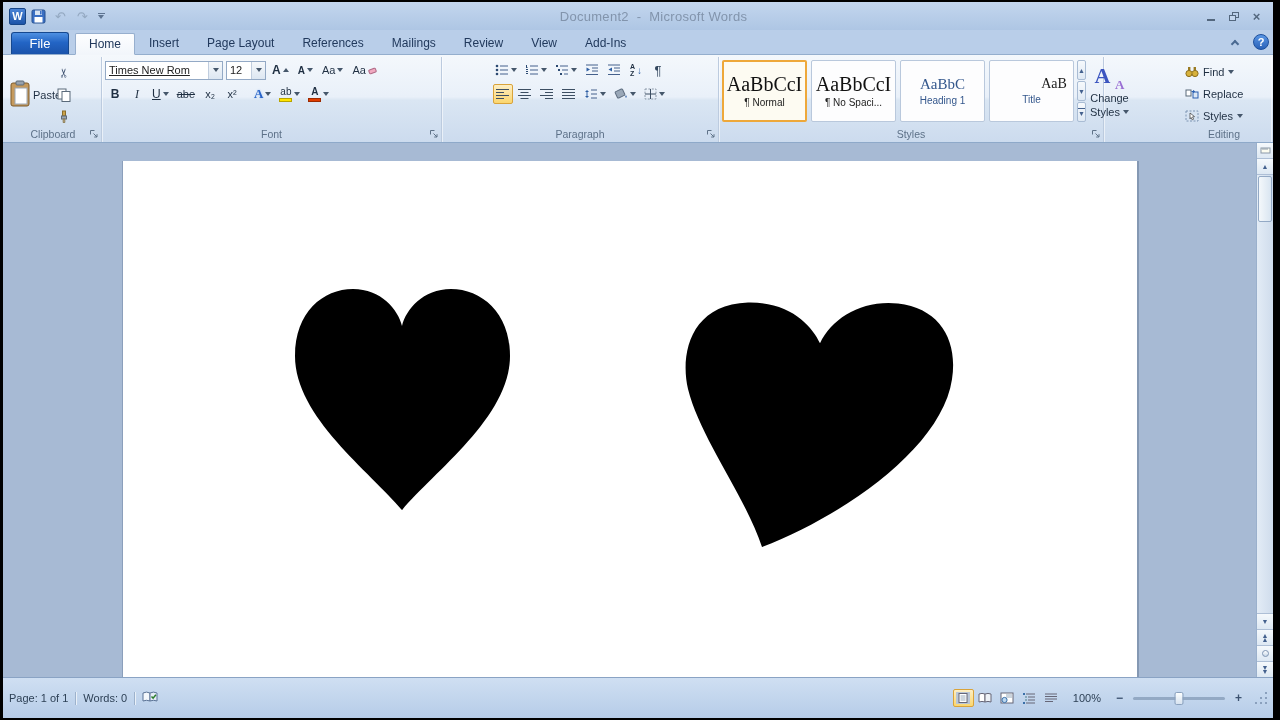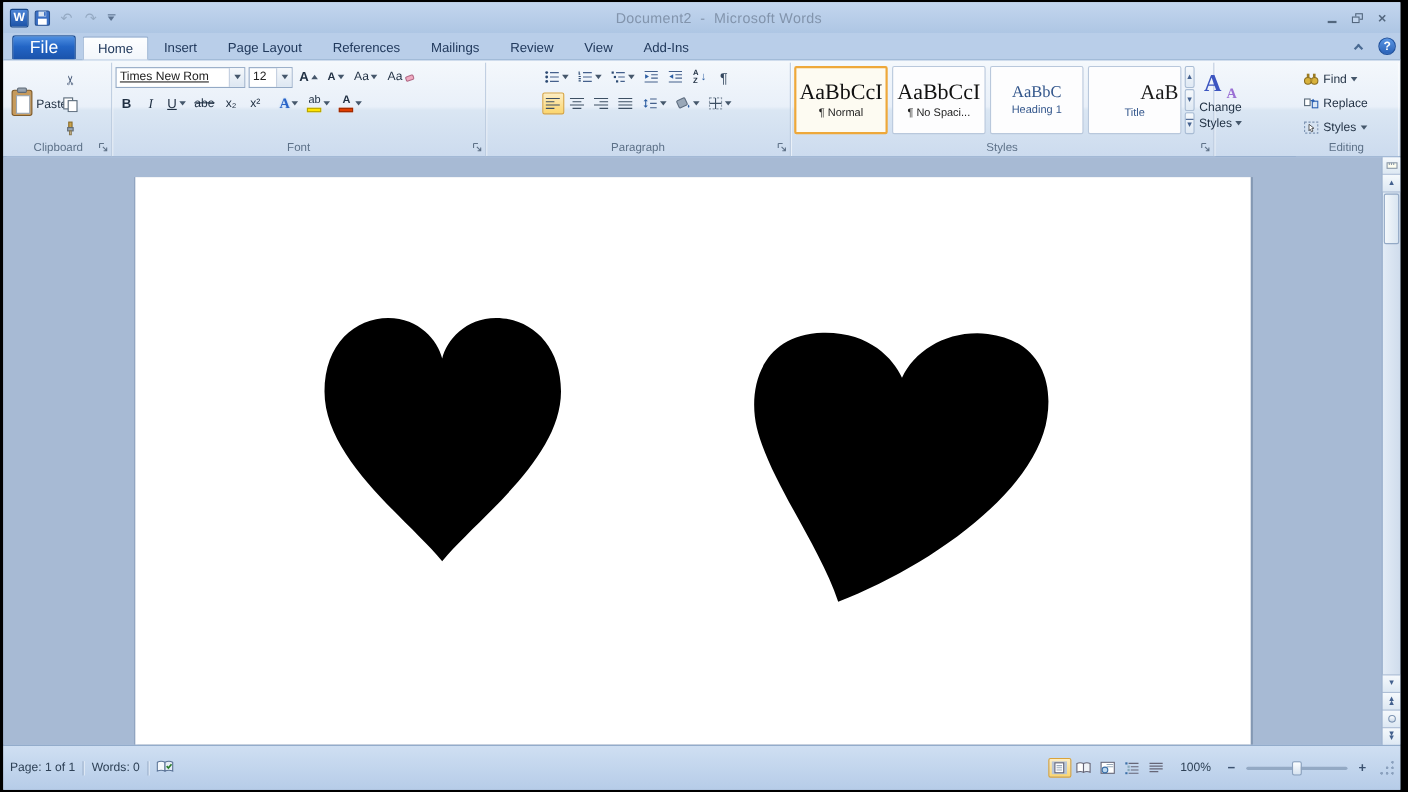--- a/index.html
+++ b/index.html
@@ -35,21 +35,21 @@
   .restore-glyph i:first-child { width:7px; height:6px; right:0; top:0; }
   .restore-glyph i:last-child  { width:7px; height:6px; left:0; bottom:0; background:#c3d6ee; }
   .close-glyph { font-size:13px; font-weight:bold; line-height:1; }
 
   
   .tabrow { height:25px; display:flex; align-items:flex-end; padding-left:8px;
             border-bottom:1px solid #94aecd; position:relative; background:#b9cee9; }
   .file-tab { height:22px; width:58px; margin-right:6px; border-radius:3px 3px 0 0;
               background:linear-gradient(#4f90e2,#2365c5 45%,#1b53ab);
               border:1px solid #16488f; border-bottom:none; color:#fff;
-              display:flex; align-items:center; justify-content:center; font-size:16px; }
+              display:flex; align-items:center; justify-content:center; font-size:13px; }
   .tab { height:22px; padding:0 13px; display:flex; align-items:center; color:#21395c;
          font-size:12px; border:1px solid transparent; }
   .tab.active { background:linear-gradient(#fdfeff,#f2f6fb); border-color:#97afce;
                 border-bottom-color:#f2f6fb; margin-bottom:-1px; border-radius:2px 2px 0 0; }
   .tabrow-right { position:absolute; right:4px; top:4px; display:flex; align-items:center; gap:10px; }
   .chev-up { width:16px; height:14px; display:flex; align-items:center; justify-content:center; }
   .chev-up i { width:6px; height:6px; border-left:2px solid #4a6astro; border-left:2px solid #4a6a92;
                border-top:2px solid #4a6a92; transform:rotate(45deg); margin-top:3px; }
   .help-btn { width:16px; height:16px; border-radius:50%;
               background:linear-gradient(#5a96e4,#2a62b8); border:1px solid #1d4f9c;
@@ -106,21 +106,21 @@
 
   
   .styles-flex { display:flex; gap:3px; }
   .gallery { display:flex; gap:4px; }
   .style-cell { width:85px; height:62px; background:#fdfdfe; border:1px solid #b9c8dc;
                 border-radius:2px; display:flex; flex-direction:column; align-items:center;
                 justify-content:center; gap:3px; }
   .style-cell.selected { border:2px solid #eea83a; background:#fdfbf2; }
   .preview { font-family:"Liberation Serif", serif; font-size:20px; color:#111; line-height:1; }
   .preview.h1 { color:#34578c; font-size:15px; }
-  .preview.title { font-size:19px; color:#1a1a1a;margin-left:45px; }
+  .preview.title { font-size:14px; color:#1a1a1a;margin-left:45px; }
   .sname { font-size:10px; color:#222; }
   .sname.blue { color:#34578c; }
   .gal-scroll { width:15px; display:flex; flex-direction:column; gap:1px; }
   .gsc { flex:1; background:linear-gradient(#f6f9fc,#dfe9f4); border:1px solid #a9bcd4;
          border-radius:2px; display:flex; flex-direction:column; align-items:center;
          justify-content:center; font-size:7px; color:#44618e; line-height:1; }
   .gsc .bar { width:7px; height:1px; background:#44618e; margin-bottom:1px; }
   .chg-styles { width:64px; display:flex; flex-direction:column; align-items:center;
                 padding-top:4px; gap:1px; border:1px solid transparent; border-radius:2px;
                 font-size:11px; color:#1f2f42; }

